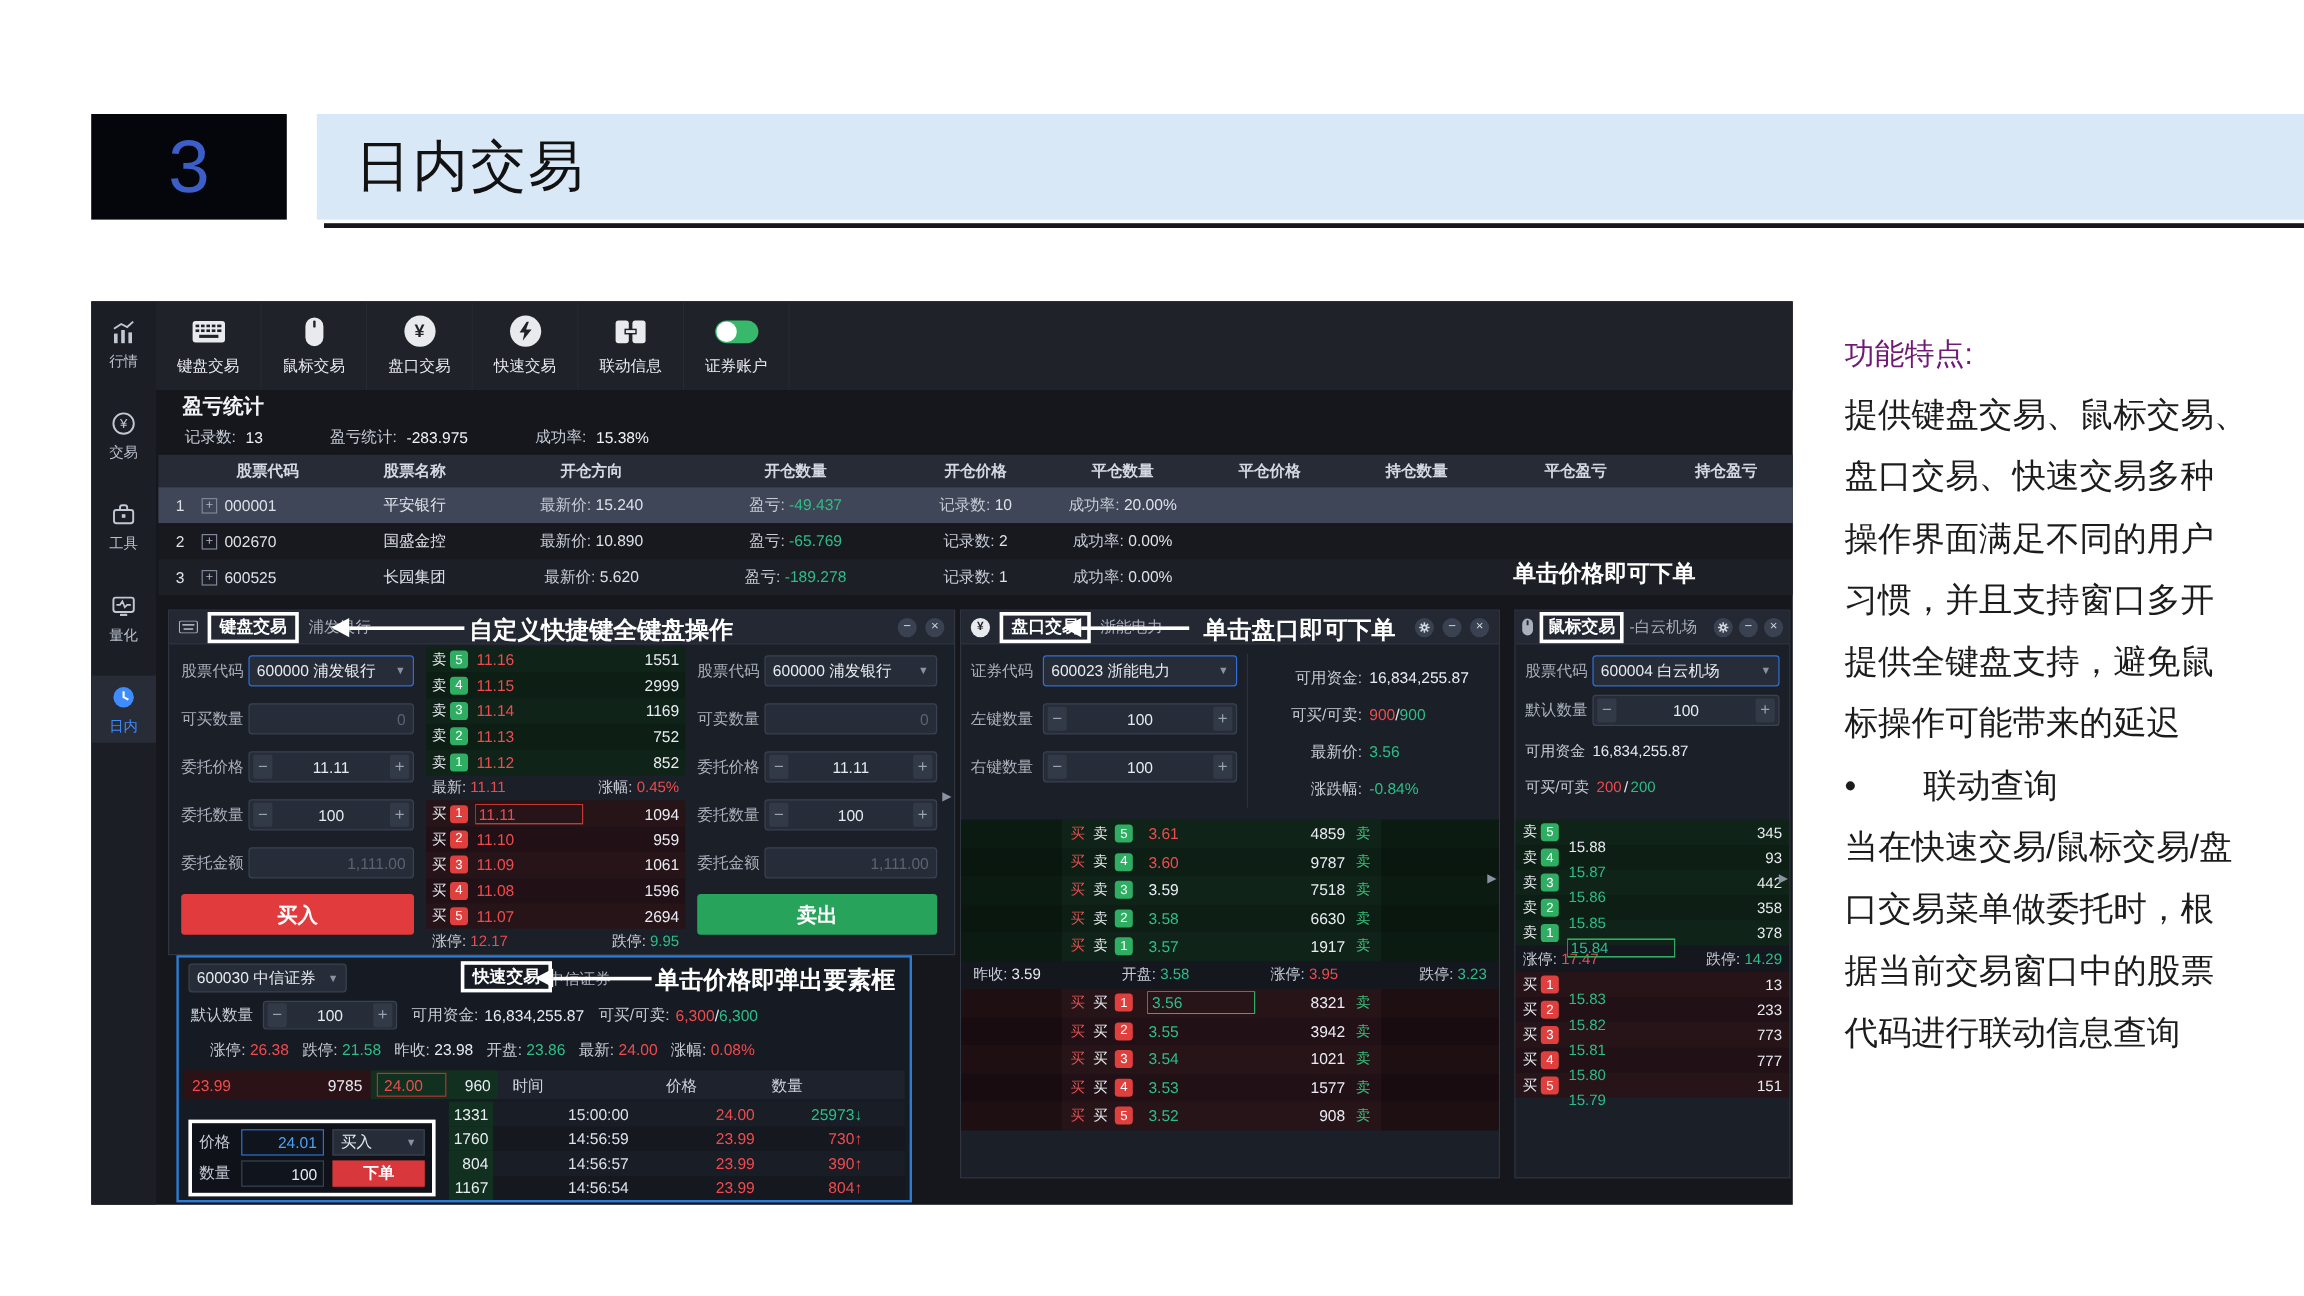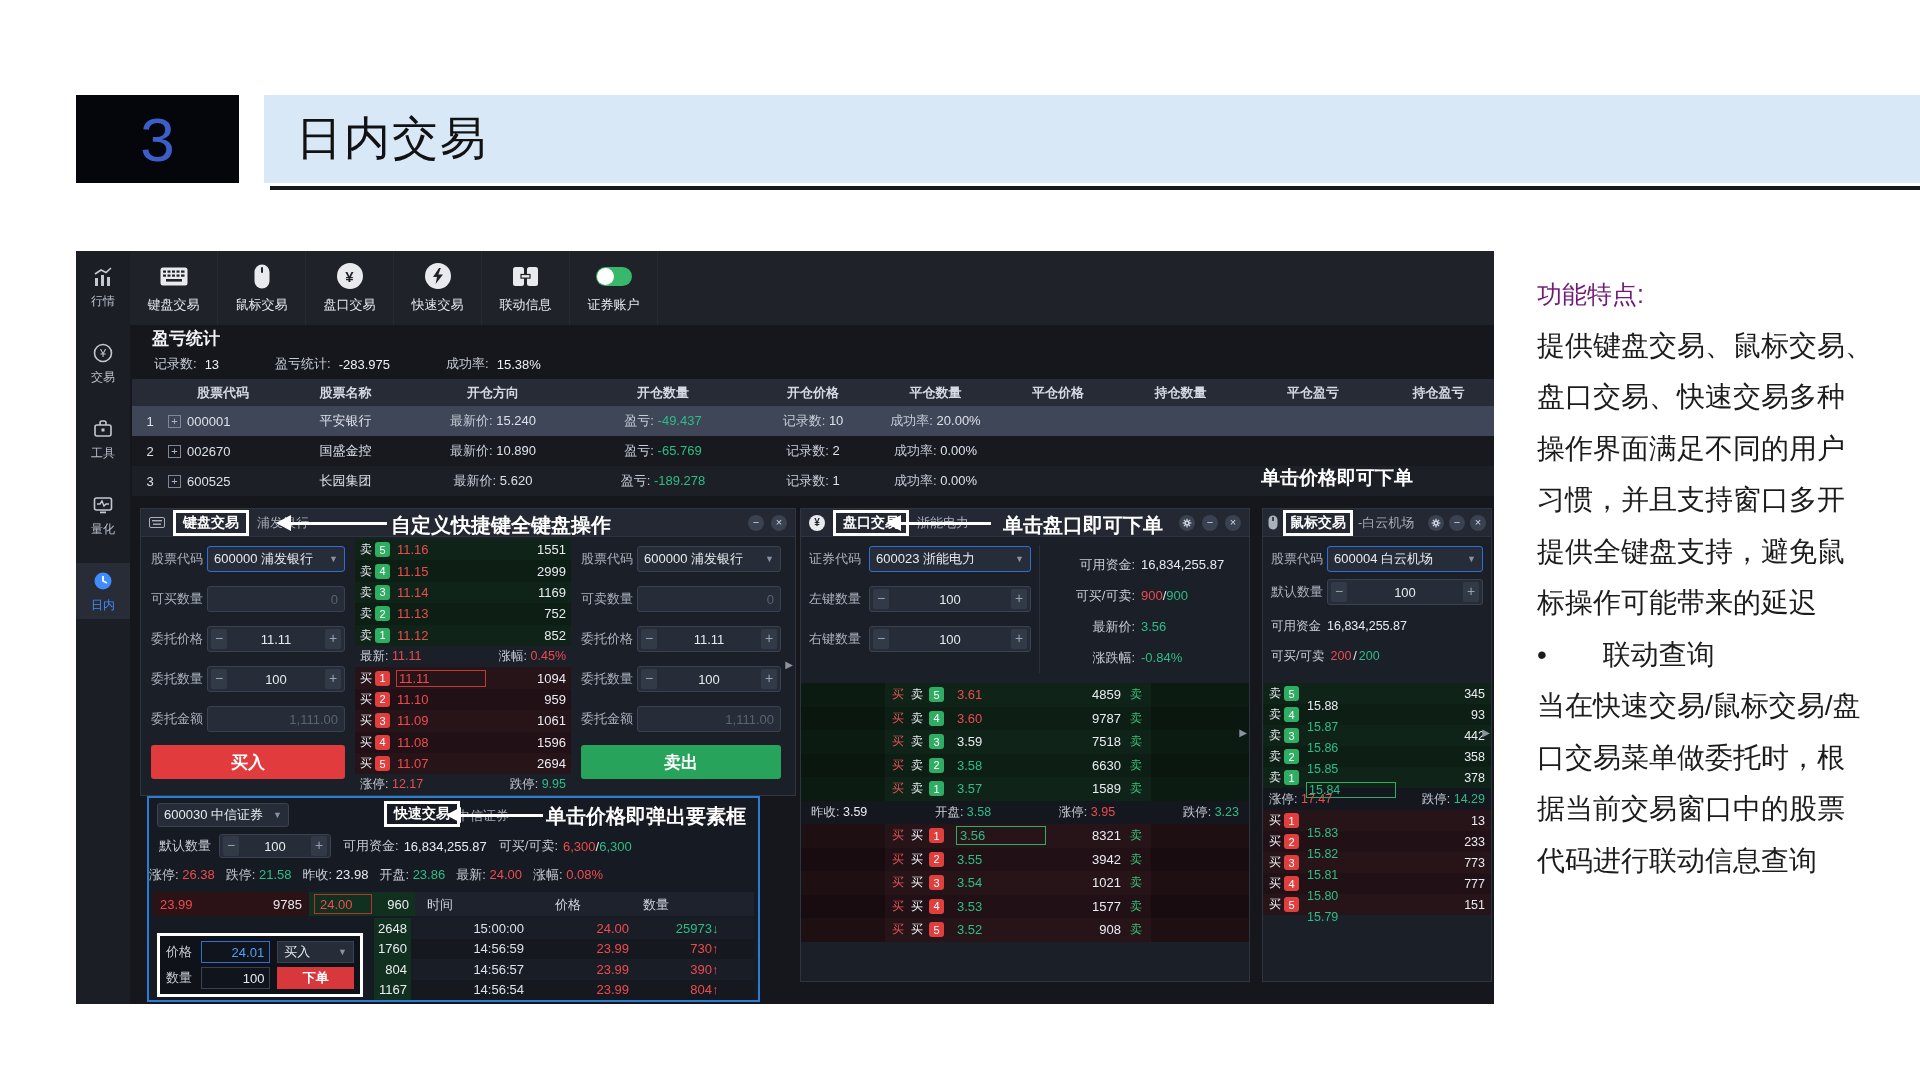--- a/index.html
+++ b/index.html
@@ -123,21 +123,21 @@
   .mrow2 { display:flex; align-items:center; height:21px; padding:0 6px; font-size:12.5px; }
   .mp { width:66px; margin-left:8px;margin-top:24px; }
   .gbox2 { box-shadow:0 0 0 1px #2fae63; width:88px; display:inline-block; padding:0 2px; position:relative; z-index:1; }
   .mmid { display:flex; justify-content:space-between; align-items:center; height:22px; padding:0 6px; font-size:12.5px; color:#c9cfd9; background:#14171e; }
 
   
   .qk { background:#161a22; border:2px solid #2b7cd4; }
   .qhead { position:absolute; left:0; top:5px; width:100%; height:26px; }
   .qrow1,.qrow2 { position:absolute; left:0; width:100%; display:flex; align-items:center; font-size:13px; }
   .qrow1 { top:36px; height:24px; }
-  .qrow2 { top:67px; height:20px; gap:11px; padding-left:0; }
+  .qrow2 { top:67px; height:20px; gap:11px; padding-left:26px; }
   .qlv { position:absolute; left:4px; top:94px; height:24px; width:601px; font-size:13px; }
   .qlv .bid { position:absolute; left:0; top:0; width:156px; height:24px; background:#2a1216; display:flex; justify-content:space-between; align-items:center; padding:0 7px; }
   .qlv .askzone { position:absolute; left:156px; top:0; width:106px; height:24px; background:#11301f; display:flex; align-items:center; }
   .qlv .askbox { border:1px solid #b03530; height:20px; margin-left:5px; width:58px; display:flex; align-items:center; padding:0 5px; }
   .qlv .askvol { flex:1; text-align:right; padding-right:6px; color:#e9ecf2; }
   .qlv .qhd { position:absolute; left:262px; top:0; right:0; height:24px; background:#1e222c; color:#cdd3dd; }
   .qlv .qhd span { position:absolute; top:4px; }
   .tape { position:absolute; left:225px; top:120px; width:380px; }
   .trow { display:grid; grid-template-columns:37px 123px 100px 78px 1fr; align-items:center; height:20.5px; font-size:13px; }
   .trow:nth-child(odd) { background:#191d25; }
@@ -666,21 +666,21 @@
             <span class="spc"></span>
           </div>
         <div class="brow2 s0">
             <span class="spc"></span>
             <span class="bt">买</span>
             <span style="display:flex;align-items:center;gap:3px;">
               <span class="tag">卖</span>
               <span class="bn g">1</span>
             </span>
             <span class="green">3.57</span>
-            <span class="vol">1589</span>
+            <span class="vol">1917</span>
             <span class="st">卖</span>
             <span class="spc"></span>
           </div>
         <div class="bmid">
           <span><span class="lab">昨收:</span> <span class="white">3.59</span></span>
           <span><span class="lab">开盘:</span> <span class="green">3.58</span></span>
           <span><span class="lab">涨停:</span> <span class="red">3.95</span></span>
           <span><span class="lab">跌停:</span> <span class="green">3.23</span></span>
         </div>
         <div class="brow2 b0">
@@ -921,21 +921,21 @@
         </div>
         <div class="qhd">
           <span style="left:12px;">时间</span>
           <span style="left:140px;">价格</span>
           <span style="left:228px;">数量</span>
         </div>
       </div>
 
       <div class="tape">
         <div class="trow">
-            <span class="tv">2648</span>
+            <span class="tv">1331</span>
             <span class="tt">15:00:00</span>
             <span class="tp red">24.00</span>
             <span class="ta green">25973</span>
             <span class="green" style="font-weight:bold;">↓</span>
           </div>
         <div class="trow">
             <span class="tv">1760</span>
             <span class="tt">14:56:59</span>
             <span class="tp red">23.99</span>
             <span class="ta red">730</span>

